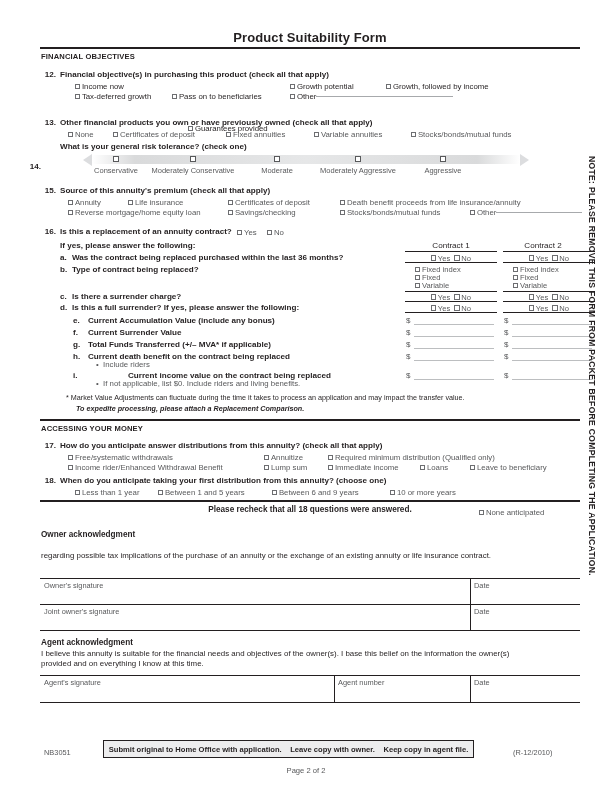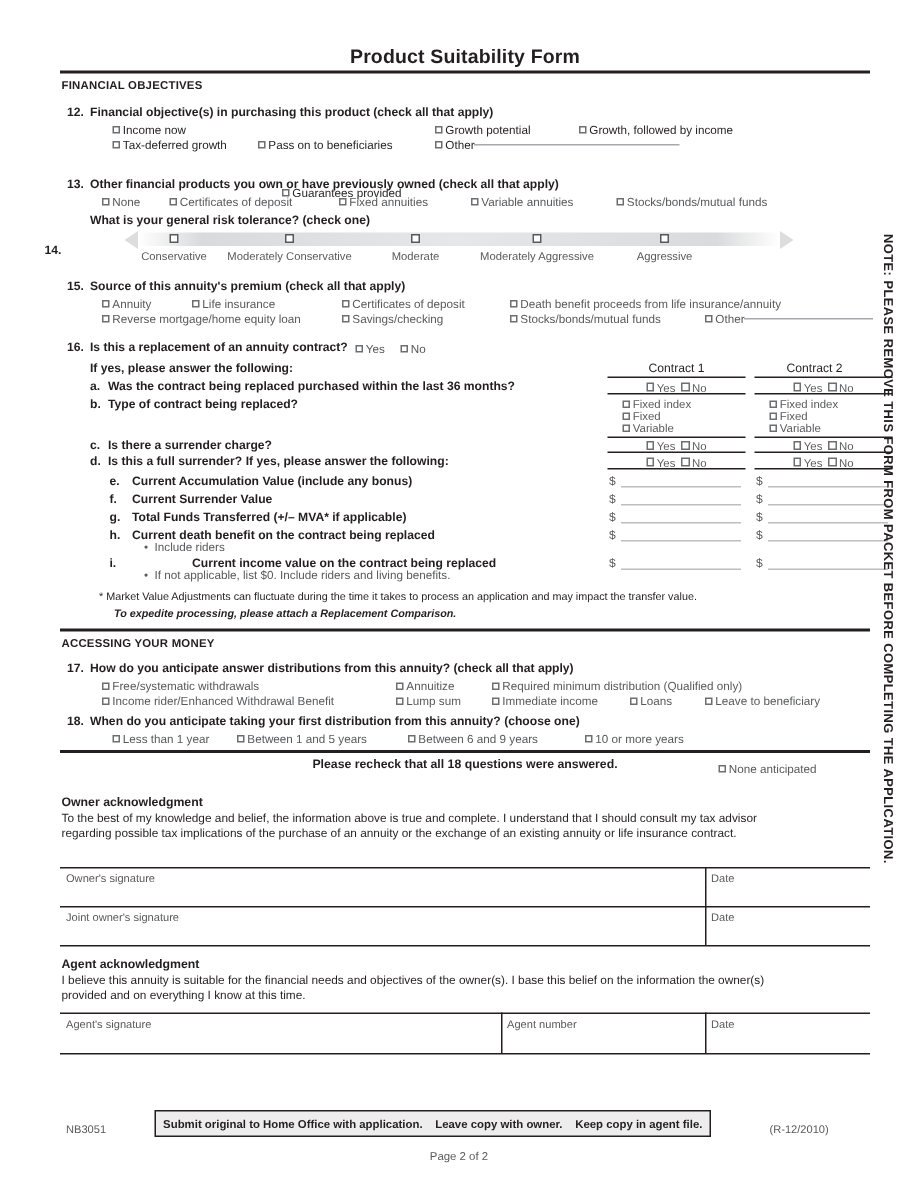--- a/index.html
+++ b/index.html
@@ -265,21 +265,20 @@
   <div class="opt" style="left:75px; top:488px;"><span class="cb"></span><span>Less than 1 year</span></div>
   <div class="opt" style="left:158px; top:488px;"><span class="cb"></span><span>Between 1 and 5 years</span></div>
   <div class="opt" style="left:272px; top:488px;"><span class="cb"></span><span>Between 6 and 9 years</span></div>
   <div class="opt" style="left:390px; top:488px;"><span class="cb"></span><span>10 or more years</span></div>
   <div class="opt" style="left:479px; top:508px;"><span class="cb"></span><span>None anticipated</span></div>
 
   <div class="rule thick" style="left:40px; top:500px; width:540px;"></div>
   <div class="center-bold" style="top:505px;">Please recheck that all 18 questions were answered.</div>
 
   <div class="ack-head" style="left:41px; top:530px;">Owner acknowledgment</div>
-  <div class="body-txt" style="left:41px; top:541px; width:545px;">To the best of my knowledge and belief, the information above is true and complete. I understand that I should consult my tax advisor</div>
   <div class="body-txt" style="left:41px; top:551px; width:545px;">regarding possible tax implications of the purchase of an annuity or the exchange of an existing annuity or life insurance contract.</div>
 
   <div class="sighr" style="left:40px; top:578px; width:540px;"></div>
   <div class="sighr" style="left:40px; top:604px; width:540px;"></div>
   <div class="sighr" style="left:40px; top:630px; width:540px;"></div>
   <div class="sigv" style="left:470px; top:578px; height:52px;"></div>
   <div class="siglab" style="left:44px; top:581px;">Owner's signature</div>
   <div class="siglab" style="left:474px; top:581px;">Date</div>
   <div class="siglab" style="left:44px; top:607px;">Joint owner's signature</div>
   <div class="siglab" style="left:474px; top:607px;">Date</div>

